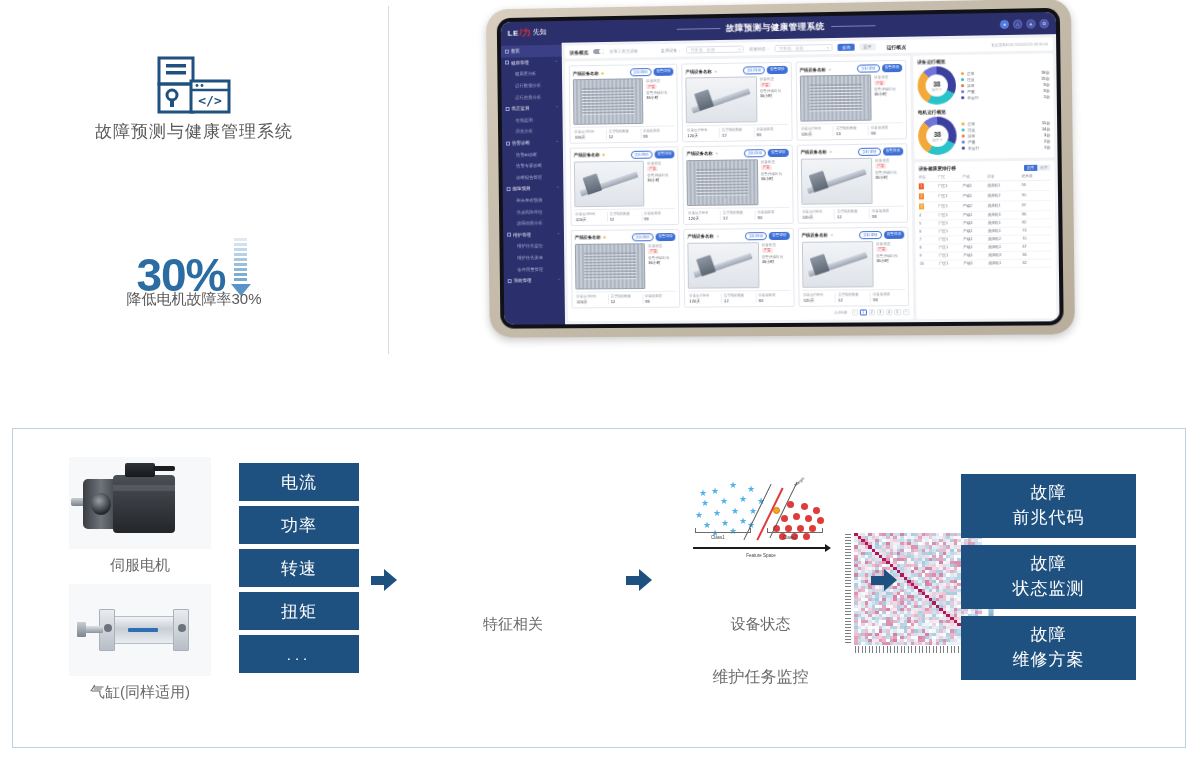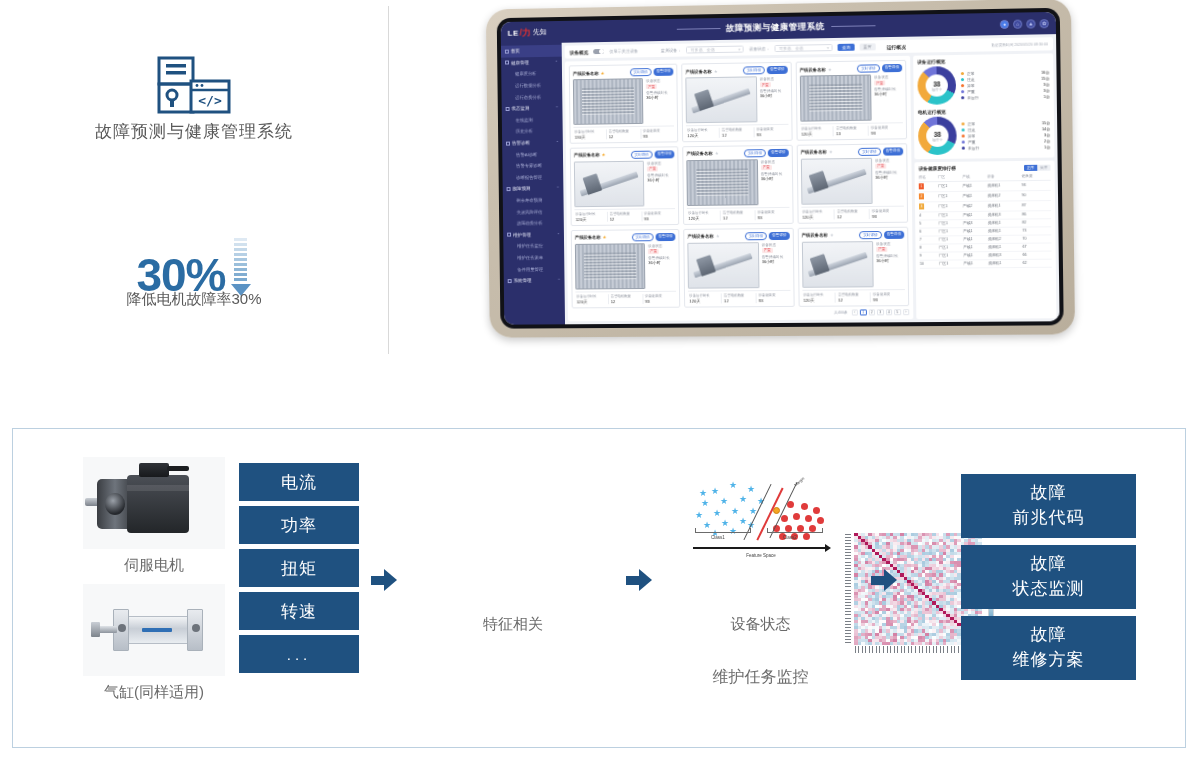--- a/index.html
+++ b/index.html
@@ -214,21 +214,21 @@
     text-align:center; font-size:17px; color:#595959;
   }
 
   
   .bottom-panel {
     position:absolute; left:12px; top:428px; width:1174px; height:320px;
     border:1px solid #bcd0e0; background:#ffffff;
   }
   .bp-inner { position:relative; width:100%; height:100%; }
 
-  .eq-col { position:absolute; left:70px; top:34px; width:142px; }
+  .eq-col { position:absolute; left:56px; top:34px; width:142px; }
   .eq-img { width:142px; height:92px; background:#f7f8f9; position:relative; overflow:hidden; }
   .eq-cap { text-align:center; font-size:15px; color:#6b6b6b; margin-top:7px; }
 
   
   .motor-face { position:absolute; left:14px; top:22px; width:36px; height:50px;
     background:linear-gradient(90deg,#3a3d42,#6e747c,#3a3d42); border-radius:5px; }
   .motor-face::after { content:''; position:absolute; left:8px; top:14px; width:20px; height:22px;
     border-radius:50%; background:radial-gradient(circle at 40% 35%,#9aa0a8,#26292e 70%); }
   .motor-shaft { position:absolute; left:2px; top:41px; width:16px; height:8px;
     background:linear-gradient(180deg,#c9ced4,#7b818a); border-radius:2px; }
@@ -997,22 +997,22 @@
         <span class="cyl-capR"></span>
         <span class="cyl-rod"></span>
         <span class="cyl-nut"></span>
       </div>
       <div class="eq-cap">气缸(同样适用)</div>
     </div>
 
     <div class="sig-col" id="sig-col">
         <div class="sig-box">电流</div>
         <div class="sig-box">功率</div>
+        <div class="sig-box">转速</div>
         <div class="sig-box">扭矩</div>
-        <div class="sig-box">转速</div>
         <div class="sig-box dots">...</div>
       </div>
 
     <div class="arrow-ico" style="left:358px; top:140px">
       <span class="stem"></span>
         <span class="head"></span>
     </div>
 
     <div class="tech-item" style="left:405px; top:38px; width:190px">
       <div style="position:relative; height:140px">

